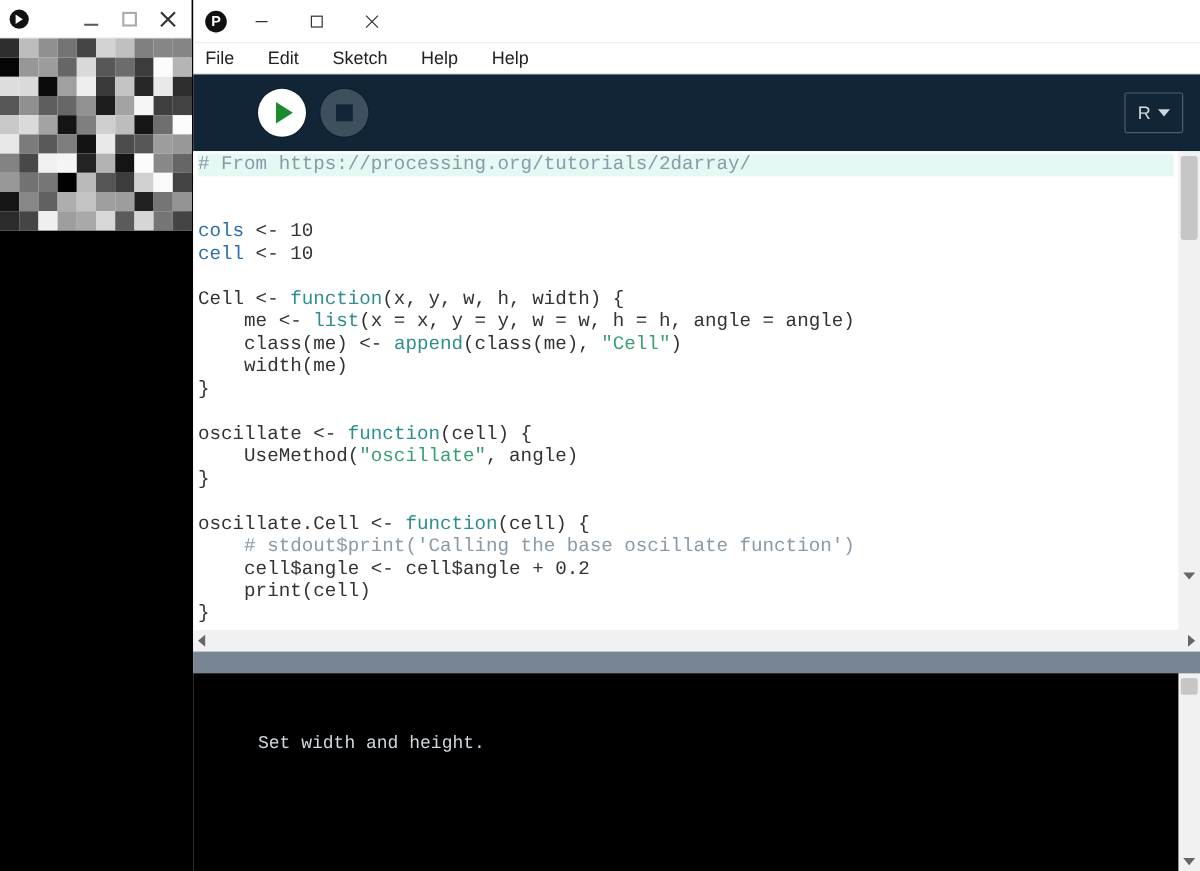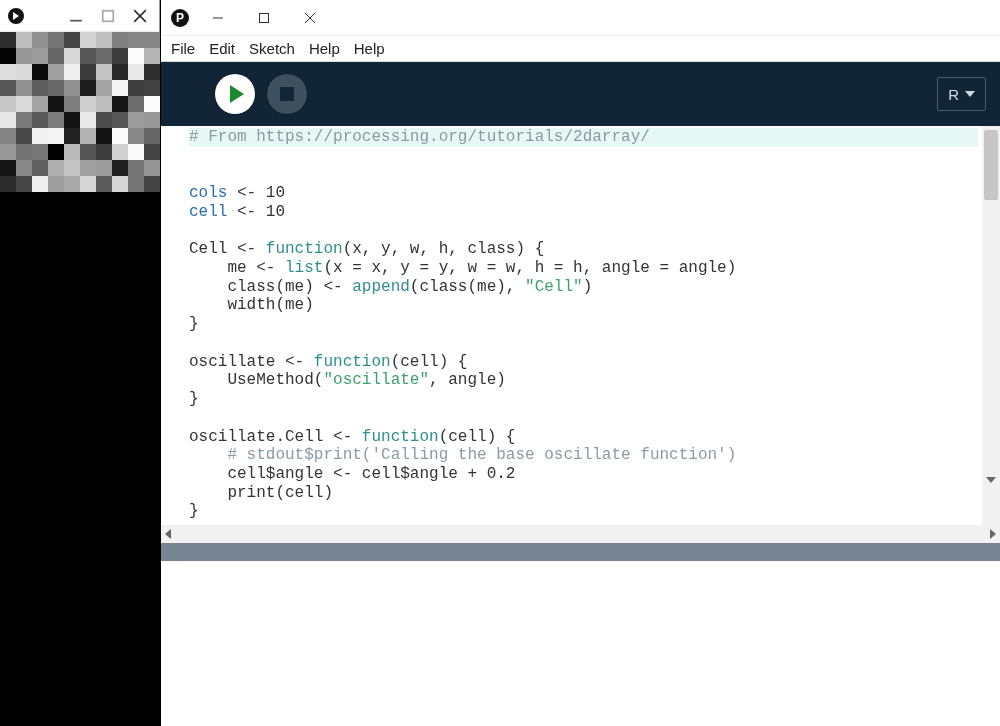--- a/index.html
+++ b/index.html
@@ -20,38 +20,38 @@
   .left-black { position:absolute; left:0; top:192px; width:160px; bottom:0; background:#000; }
 
   
   .processing { position:absolute; left:161px; top:0; right:0; height:726px; background:#fff; display:flex; flex-direction:column; }
   .p-titlebar { height:36px; display:flex; align-items:center; padding:0 10px; border-bottom:1px solid #eee; }
   .p-logo { width:18px; height:18px; border-radius:50%; background:#111; color:#fff; font-weight:bold; font-size:12px; display:flex; align-items:center; justify-content:center; margin-right:6px; }
   .p-title { font-size:15px; color:#333; flex:1; }
   .win-btn { width:46px; height:30px; display:flex; align-items:center; justify-content:center; color:#333; }
   .win-btn svg { width:12px; height:12px; }
 
-  .menubar { height:26px; display:flex; align-items:center; padding:0 6px; font-size:15px; color:#222; gap:6px; border-bottom:1px solid #ddd; }
+  .menubar { height:26px; display:flex; align-items:center; padding:0 6px; font-size:15px; color:#222; gap:20px; border-bottom:1px solid #ddd; }
   .menubar span { padding:0 4px; }
 
   .toolbar { height:64px; background:#122537; display:flex; align-items:center; padding:0 14px 0 54px; }
   .round-btn { width:40px; height:40px; border-radius:50%; background:#fff; display:flex; align-items:center; justify-content:center; margin-right:12px; box-shadow:0 0 0 1px rgba(0,0,0,0.2); }
   .round-btn.stop { background:#3e4f5d; }
   .run-tri { width:0; height:0; border-left:14px solid #1b8a2f; border-top:9px solid transparent; border-bottom:9px solid transparent; margin-left:3px; }
   .stop-sq { width:14px; height:14px; background:#132637; }
   .toolbar .flex { flex:1; }
   .mode-btn { height:34px; min-width:44px; border:1px solid #4a5d6e; color:#d5dde4; display:flex; align-items:center; justify-content:center; padding:0 10px; font-size:15px; gap:6px; border-radius:2px; }
   .mode-btn .tri { width:0; height:0; border-top:6px solid #cfd8df; border-left:5px solid transparent; border-right:5px solid transparent; }
 
   .tabbar { height:36px; background:#122537; display:flex; align-items:flex-end; padding-left:54px; }
   .tab { background:#dff6f2; color:#132637; padding:8px 20px; font-size:16px; font-weight:600; border-top-left-radius:4px; border-top-right-radius:4px; }
   .tab-dd { width:24px; height:34px; background:#2c4054; color:#cfd8df; display:flex; align-items:center; justify-content:center; margin-left:6px; border-top-left-radius:3px; border-top-right-radius:3px; }
   .tab-dd .tri { width:0; height:0; border-top:7px solid #cfd8df; border-left:5px solid transparent; border-right:5px solid transparent; }
 
-  .editor-wrap { position:relative; flex:0 0 392px; display:flex;margin-left:24px; }
+  .editor-wrap { position:relative; flex:0 0 392px; display:flex; }
   .editor { flex:1; background:#fff; font-family: "Consolas","Courier New",monospace; font-size:16px; line-height:1.17; color:#333; padding:2px 4px 4px 4px; overflow:hidden; white-space:pre; }
   .editor .line.hl { background:#e6f8f4; display:block; }
   .tok-comment { color:#8a9aa6; }
   .tok-kw { color:#2f8f8f; }
   .tok-id { color:#2a6fb0; }
   .tok-str { color:#3aa070; }
   .v-scroll { width:18px; background:#f1f1f1; position:relative; }
   .v-thumb { position:absolute; left:2px; right:2px; top:4px; height:70px; background:#c6c6c6; border-radius:2px; }
   .v-arrow { position:absolute; left:0; right:0; display:flex; align-items:center; justify-content:center; height:16px; color:#666; }
   .v-arrow.up { top:0;  }
@@ -256,21 +256,21 @@
       </div>
     </div>
 
 
     <div class="editor-wrap">
       <div class="editor" id="editor"><span class="line hl"><span class="tok-comment"># From https://processing.org/tutorials/2darray/</span></span>
 <span class="line">&nbsp;</span>
 <span class="line"><span class="tok-id">cols</span><span> &lt;- 10</span></span>
 <span class="line"><span class="tok-id">cell</span><span> &lt;- 10</span></span>
 <span class="line">&nbsp;</span>
-<span class="line"><span>Cell &lt;- </span><span class="tok-kw">function</span><span>(x, y, w, h, class) {</span></span>
+<span class="line"><span>Cell &lt;- </span><span class="tok-kw">function</span><span>(x, y, w, h, width) {</span></span>
 <span class="line"><span>    me &lt;- </span><span class="tok-kw">list</span><span>(x = x, y = y, w = w, h = h, angle = angle)</span></span>
 <span class="line"><span>    class(me) &lt;- </span><span class="tok-kw">append</span><span>(class(me), </span><span class="tok-str">"Cell"</span><span>)</span></span>
 <span class="line"><span>    width(me)</span></span>
 <span class="line"><span>}</span></span>
 <span class="line">&nbsp;</span>
 <span class="line"><span>oscillate &lt;- </span><span class="tok-kw">function</span><span>(cell) {</span></span>
 <span class="line"><span>    UseMethod(</span><span class="tok-str">"oscillate"</span><span>, angle)</span></span>
 <span class="line"><span>}</span></span>
 <span class="line">&nbsp;</span>
 <span class="line"><span>oscillate.Cell &lt;- </span><span class="tok-kw">function</span><span>(cell) {</span></span>
@@ -288,15 +288,27 @@
             <div class="t"></div>
           </div>
       </div>
     </div>
     <div class="h-scroll">
       <div class="h-arrow l"></div>
       <div class="h-arrow r"></div>
     </div>
     <div class="gutter"></div>
 
+    <div class="console">
+      <div class="console-body"><span>Set width and height.</span></div>
+      <div class="console-scroll">
+        <div class="cv-arrow up">
+            <div class="t"></div>
+          </div>
+        <div class="cv-thumb"></div>
+        <div class="cv-arrow down">
+            <div class="t"></div>
+          </div>
+      </div>
+    </div>
 
   </div>
 </div>
 
 </body></html>

